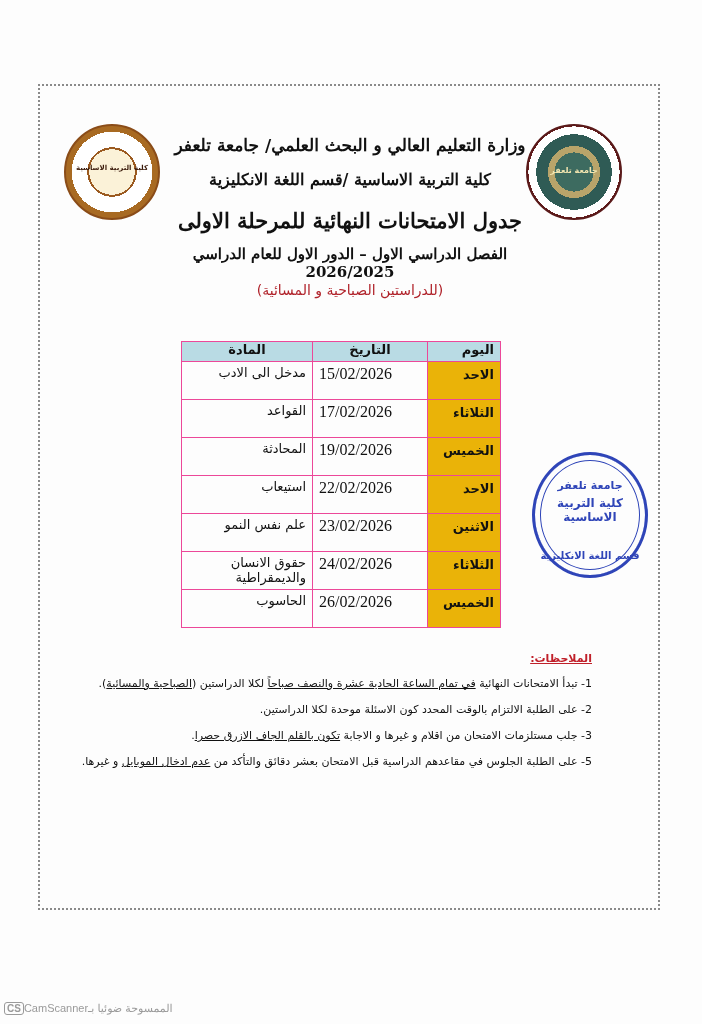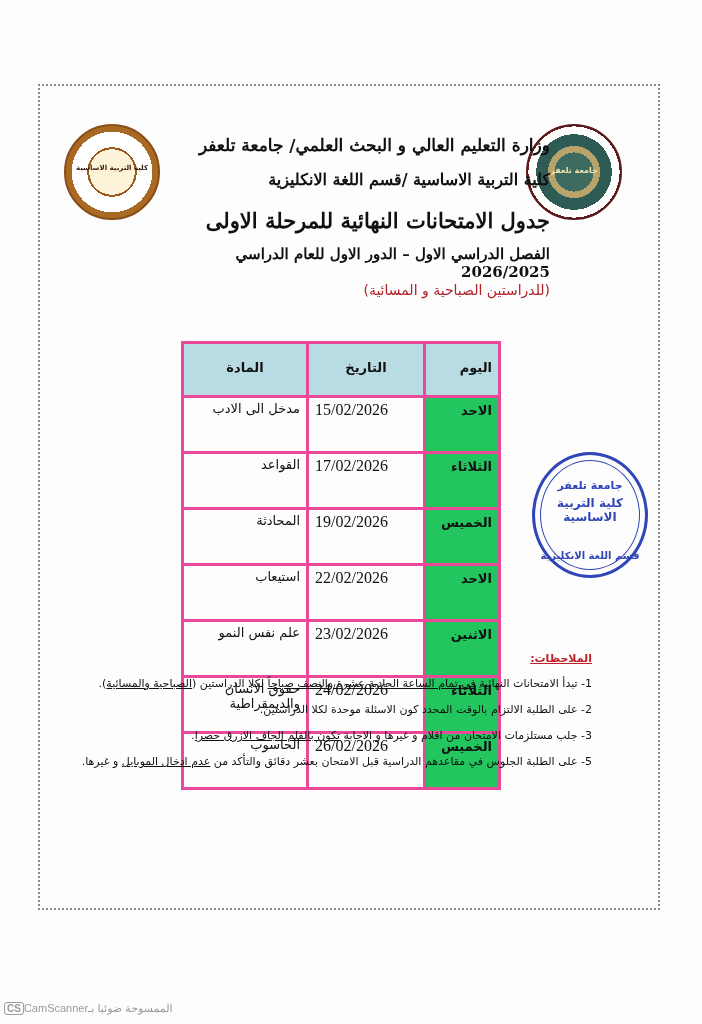--- a/index.html
+++ b/index.html
@@ -26,46 +26,46 @@
     left:64px; top:124px;
     background:radial-gradient(circle, #fbf2d8 0 35%, #9b5a20 35% 38%, #fff 38% 62%, #a86a22 62% 72%, #f0e0b8 72% 80%, #8a4c18 80% 84%, #fff 84%);
     border:2px solid #8a4c18; box-sizing:border-box;
   }
   .logo-text {
     position:absolute; width:100%; text-align:center; top:38px;
     font-size:7px; font-weight:bold; color:#3a1a0a;
   }
   .logo-right .logo-text { color:#f3e6b0; top:40px; font-size:8px; }
   .hdr {
-    position:absolute; left:150px; width:400px; 
+    position:absolute; left:150px; width:400px; text-align:center;
     direction:rtl; font-family:"DejaVu Serif", serif; font-weight:bold;
   }
   .h1 { top:135px; font-size:17px; }
   .h2 { top:170px; font-size:16px; }
   .h3 { top:208px; font-size:21px; }
   .h4 { top:245px; font-size:15px; }
   .h5 { top:282px; font-size:14px; color:#b0222a; font-weight:normal; font-family:"DejaVu Sans", sans-serif; }
 
   table.sched {
     position:absolute; left:181px; top:341px; width:320px;
     border-collapse:collapse; direction:rtl;
     font-family:"Liberation Serif", serif;
   }
   table.sched th, table.sched td {
-    border:3px solid #ec4899; padding:16px 6px; height:32px; vertical-align:top;
+    border:1px solid #ec4899; padding:0 6px; height:32px; vertical-align:top;
   }
   table.sched th {
     background:#b9dbe4; height:19px; font-size:13px; font-weight:bold;
     font-family:"DejaVu Sans", sans-serif;
   }
   table.sched th.c-day { text-align:right; width:60px; }
   table.sched th.c-date, table.sched th.c-subj { text-align:center; }
   table.sched th.c-date { width:102px; }
   td.day {
-    background:#22c55e; font-weight:bold; text-align:right; font-size:13px;
+    background:#eab308; font-weight:bold; text-align:right; font-size:13px;
     font-family:"DejaVu Sans", sans-serif; padding-top:5px !important;
   }
   td.date { font-size:16px; text-align:left; direction:ltr; padding-top:3px !important; }
   td.subj { font-size:13px; font-family:"DejaVu Sans", sans-serif; padding-top:3px !important; }
 
   .stamp {
     position:absolute; left:532px; top:452px; width:116px; height:126px;
     border-radius:50%; border:3px solid #2f45b8; box-sizing:border-box;
     color:#2f45b8; text-align:center; direction:rtl;
     font-family:"DejaVu Sans", sans-serif; font-weight:bold;

